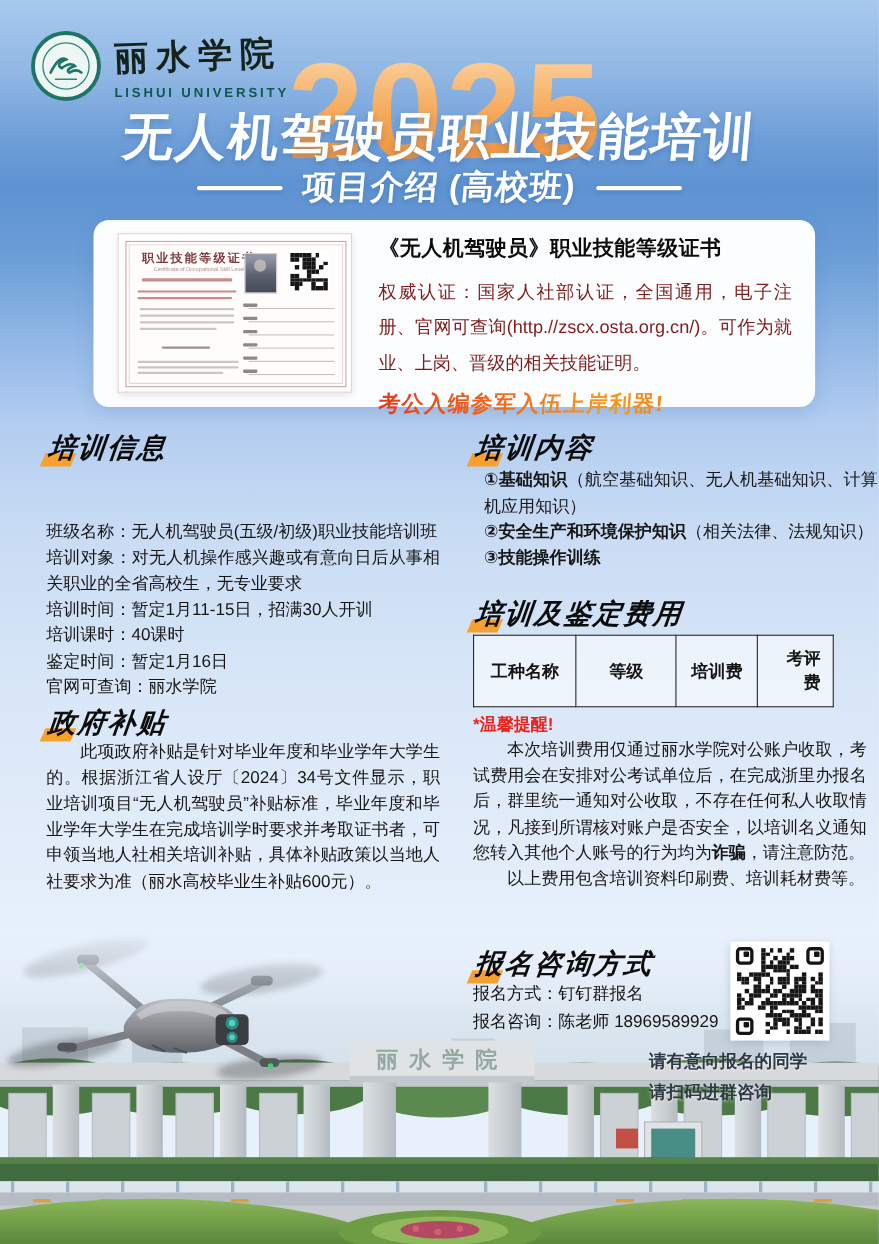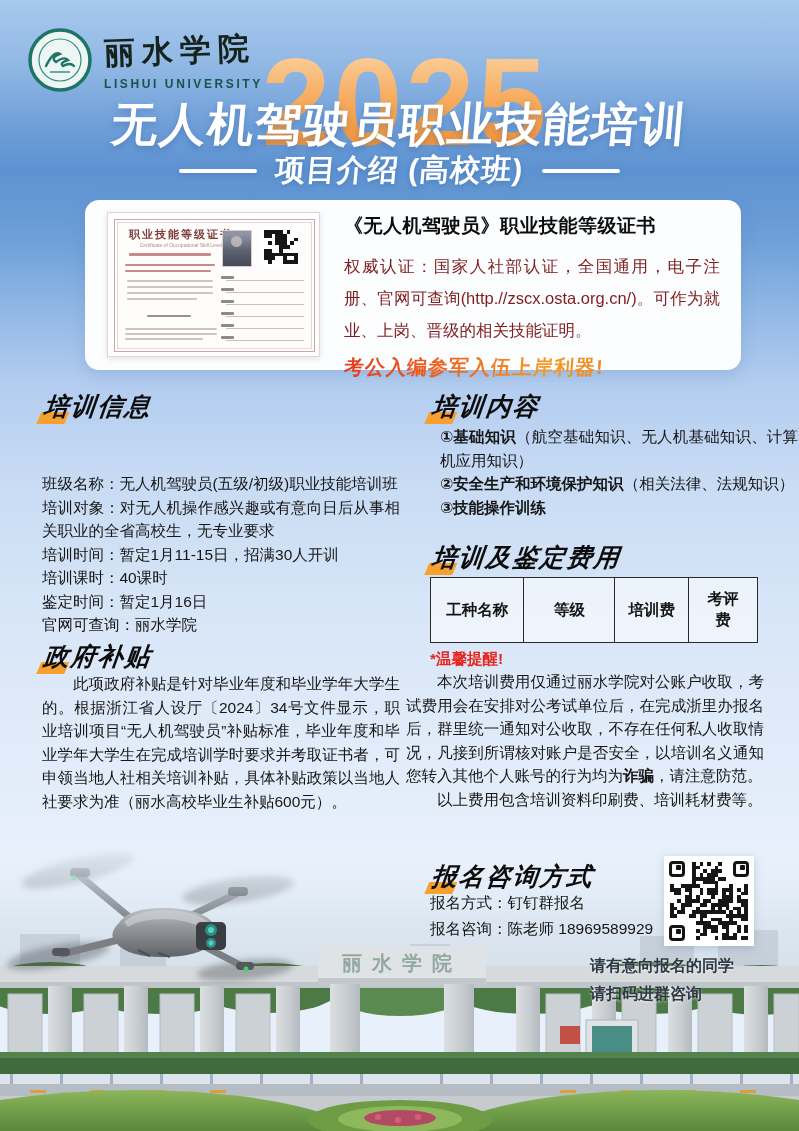--- a/index.html
+++ b/index.html
@@ -239,27 +239,27 @@
     <p class="info-item"><span class="bold-seg">③技能操作训练</span><span></span></p>
   </div>
 
   <div class="h-sec" style="left:432px;top:541px;">培训及鉴定费用</div>
   <table class="fee-table">
     <tbody>
         <tr>
       <th style="width:100px;">工种名称</th>
       <th style="width:96px;">等级</th>
       <th style="width:70px;">培训费</th>
-      <th style="width:62px;">考评费</th>
+      <th style="width:62px;text-align:right;">考评费</th>
     </tr>
   </tbody>
     </table>
 
   <div class="notice-title">*温馨提醒!</div>
-  <div class="col-text" style="left:406px;top:670px;width:358px;">
+  <div class="col-text" style="left:430px;top:670px;width:358px;">
     <p class="para"><span>本次培训费用仅通过丽水学院对公账户收取，考试费用会在安排对公考试单位后，在完成浙里办报名后，群里统一通知对公收取，不存在任何私人收取情况，凡接到所谓核对账户是否安全，以培训名义通知您转入其他个人账号的行为均为</span><span class="bold-seg">诈骗</span><span>，请注意防范。</span></p>
     <p class="para">以上费用包含培训资料印刷费、培训耗材费等。</p>
   </div>
 
   <div class="photo">
     <svg width="799" height="293" viewBox="0 0 799 293">
       <defs>
         <linearGradient id="sky" x1="0" y1="0" x2="0" y2="1">
           <stop offset="0" stop-color="#e3edf7" stop-opacity="0"></stop>
           <stop offset=".5" stop-color="#dbe6f0" stop-opacity=".9"></stop>

